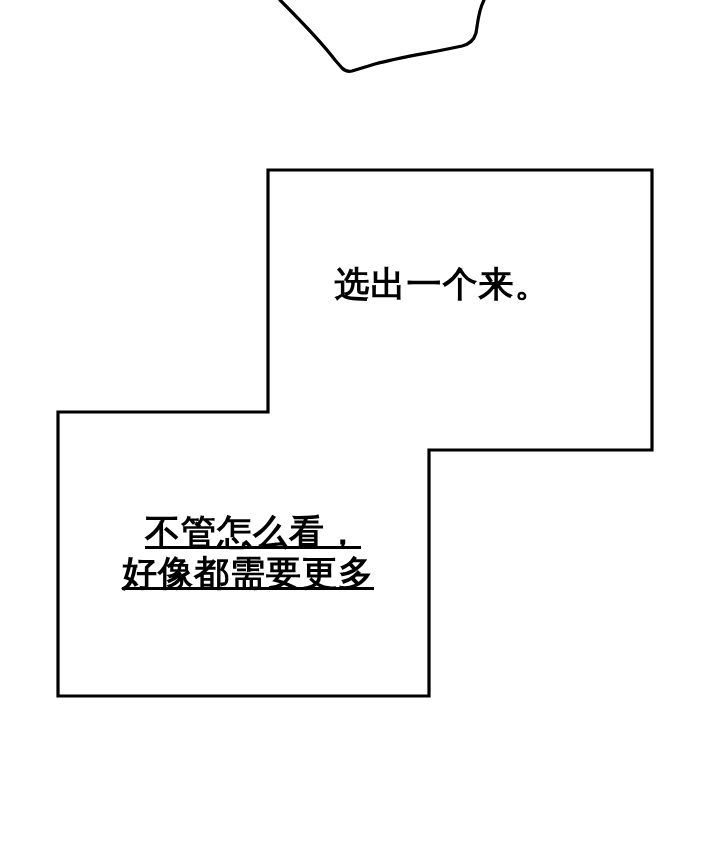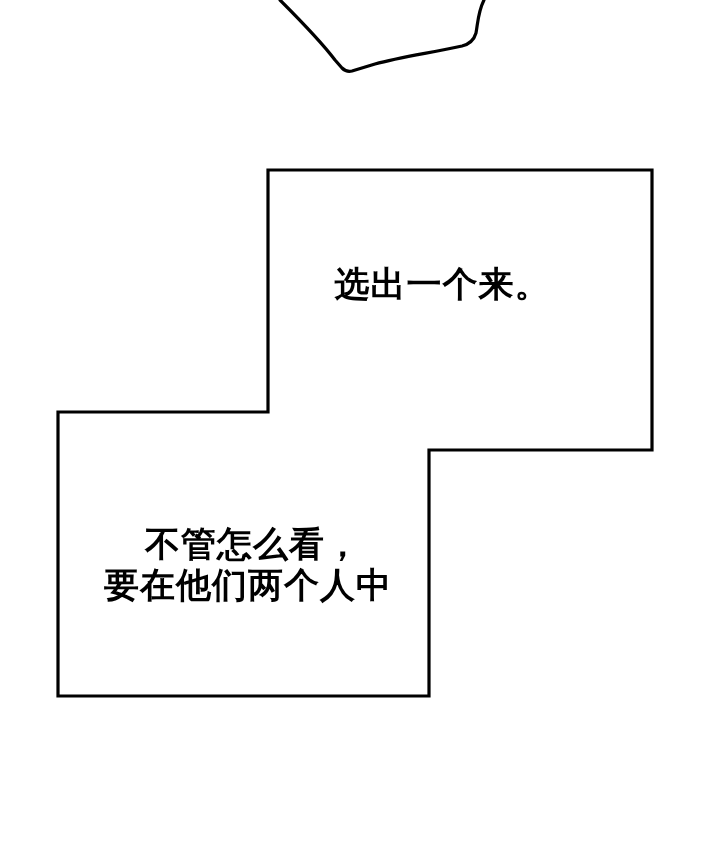--- a/index.html
+++ b/index.html
@@ -31,22 +31,23 @@
       white-space: nowrap;
       text-align: center;
     }
     .caption-upper {
       left: 300px;
       top: 264px;
       width: 345px;
     }
     .caption-lower {
       left: 98px;
-      top: 524px;
+      top: 512px;
       width: 300px;
+      text-decoration: underline;
     }
     .caption-line {
       display: block;
     }
   </style>
 </head>
 <body>
 
 <svg class="panel-art" viewBox="0 0 720 850" xmlns="http://www.w3.org/2000/svg">
 
@@ -54,14 +55,14 @@
 
   <path d="M 268 170 L 652 170 L 652 450 L 429 450 L 429 696 L 58 696 L 58 412 L 268 412 Z" fill="#ffffff" stroke="#000000" stroke-width="3.2" stroke-linejoin="miter"></path>
 </svg>
 
 <div class="caption caption-upper">
   <span class="caption-line" style="padding-right: 60px;">选出一个来。</span>
 </div>
 
 <div class="caption caption-lower">
   <span class="caption-line" style="padding-left: 10px;">不管怎么看，</span>
-  <span class="caption-line">要在他们两个人中</span>
+  <span class="caption-line">好像都需要更多</span>
 </div>
 
 </body></html>

